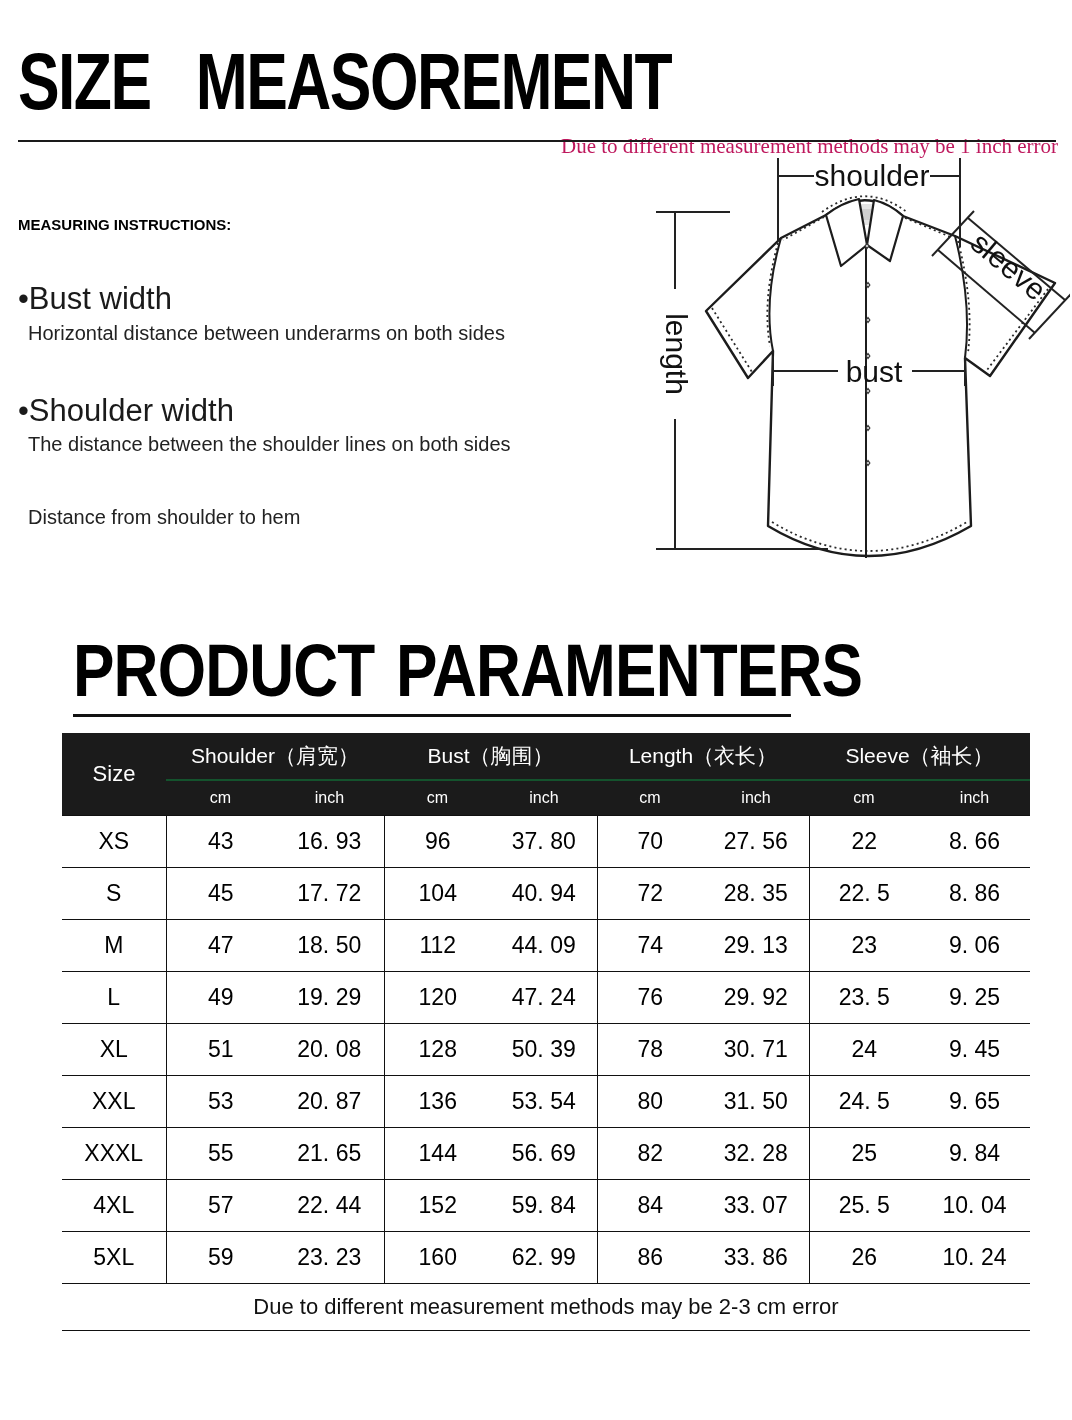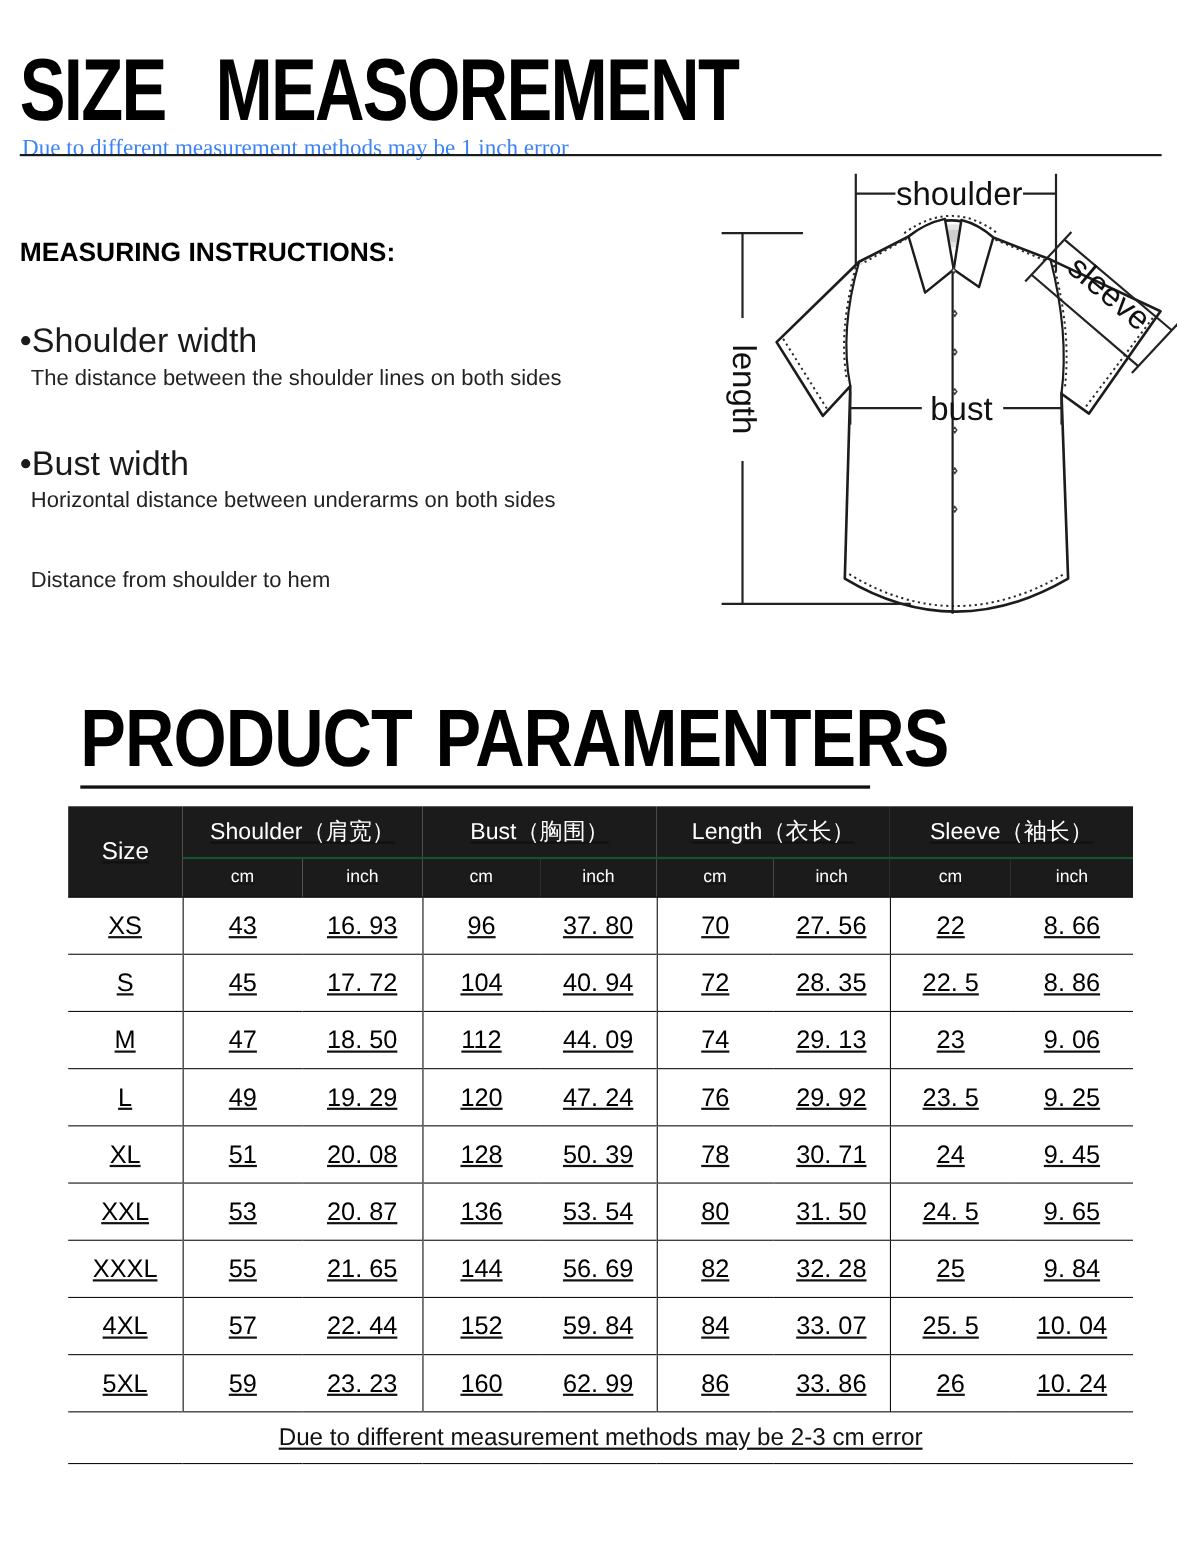--- a/index.html
+++ b/index.html
@@ -8,50 +8,50 @@
     font-family:"Liberation Sans",sans-serif;color:#111;overflow:hidden;
   }
   
   #title-block{position:absolute;left:18px;top:42px;width:1040px;}
   #main-title{
     margin:0;font-size:80px;line-height:1.0;font-weight:700;color:#000;
     letter-spacing:-2px;word-spacing:38px;
     transform:scaleX(0.78);transform-origin:left center;white-space:nowrap;
   }
   #main-subtitle{
-    margin:0 0 0 2px;font-family:"Liberation Serif",serif;
-    font-size:21px;color:#3b82f6;
+    margin:12px 0 0 2px;font-family:"Liberation Serif",serif;
+    font-size:21px;color:#be185d;text-align:right;
   }
   #top-divider{
     position:absolute;left:18px;top:140px;width:1038px;height:0;
     border-top:2px solid #1a1a1a;
   }
   
   #instructions{position:absolute;left:18px;top:216px;width:600px;}
-  #instructions h3{margin:0;font-size:24px;font-weight:700;color:#000;}
+  #instructions h3{margin:0;font-size:15px;font-weight:700;color:#000;}
   .instr-item{margin-top:50px;}
   .instr-term{font-size:31px;color:#1a1a1a;line-height:1.05;}
   .instr-desc{margin:6px 0 0 10px;font-size:20px;color:#222;}
   
   #diagram{position:absolute;left:628px;top:143px;width:442px;height:452px;}
   #diagram svg{display:block;}
   .dim-label{font-family:"Liberation Sans",sans-serif;fill:#111;}
   
   #param-block{
     position:absolute;left:28px;top:634px;width:718px;
     border-bottom:3px solid #111;padding-bottom:6px;margin-left:45px;
   }
   #param-title{
     margin:0;font-size:74px;line-height:1.0;font-weight:700;color:#000;
     letter-spacing:-1px;word-spacing:6px;
     transform:scaleX(0.84);transform-origin:left center;white-space:nowrap;
   }
   
   #table-block{position:absolute;left:62px;top:733px;width:968px;}
-  table.size-chart{border-collapse:collapse;width:968px;table-layout:fixed;text-decoration:underline;}
+  table.size-chart{border-collapse:collapse;width:968px;table-layout:fixed;}
   table.size-chart th,table.size-chart td{
     padding:0;text-align:center;vertical-align:middle;
   }
   thead th{background:#1b1b1b;color:#ffffff;font-weight:400;}
   th.size-th{font-size:22px;}
   th.grp-th{height:46px;font-size:21px;border-bottom:2px solid #14532d;}
   tr.hdr-units th{height:34px;font-size:16px;}
   tbody td{height:51px;font-size:23px;color:#000;border-top:1.5px solid #111;}
   tbody td.gstart{border-left:1.5px solid #111;}
   td.note-cell{
@@ -67,27 +67,27 @@
   <div id="title-block">
     <h1 id="main-title">SIZE MEASOREMENT</h1>
     <p id="main-subtitle">Due to different measurement methods may be 1 inch error</p>
   </div>
   <div id="top-divider"></div>
 
   <div id="instructions">
     <h3>MEASURING INSTRUCTIONS:</h3>
 
     <div class="instr-item">
+      <div class="instr-term"><span>•</span><span>Bust width</span></div>
+      <div class="instr-desc">Horizontal distance between underarms on both sides</div>
+    </div>
+
+    <div class="instr-item">
       <div class="instr-term"><span>•</span><span>Shoulder width</span></div>
       <div class="instr-desc">The distance between the shoulder lines on both sides</div>
-    </div>
-
-    <div class="instr-item">
-      <div class="instr-term"><span>•</span><span>Bust width</span></div>
-      <div class="instr-desc">Horizontal distance between underarms on both sides</div>
     </div>
 
     <div class="instr-item">
       <div class="instr-desc">Distance from shoulder to hem</div>
     </div>
   </div>
 
   <div id="diagram">
     <svg width="442" height="452" viewBox="0 0 442 452">
       <defs>

